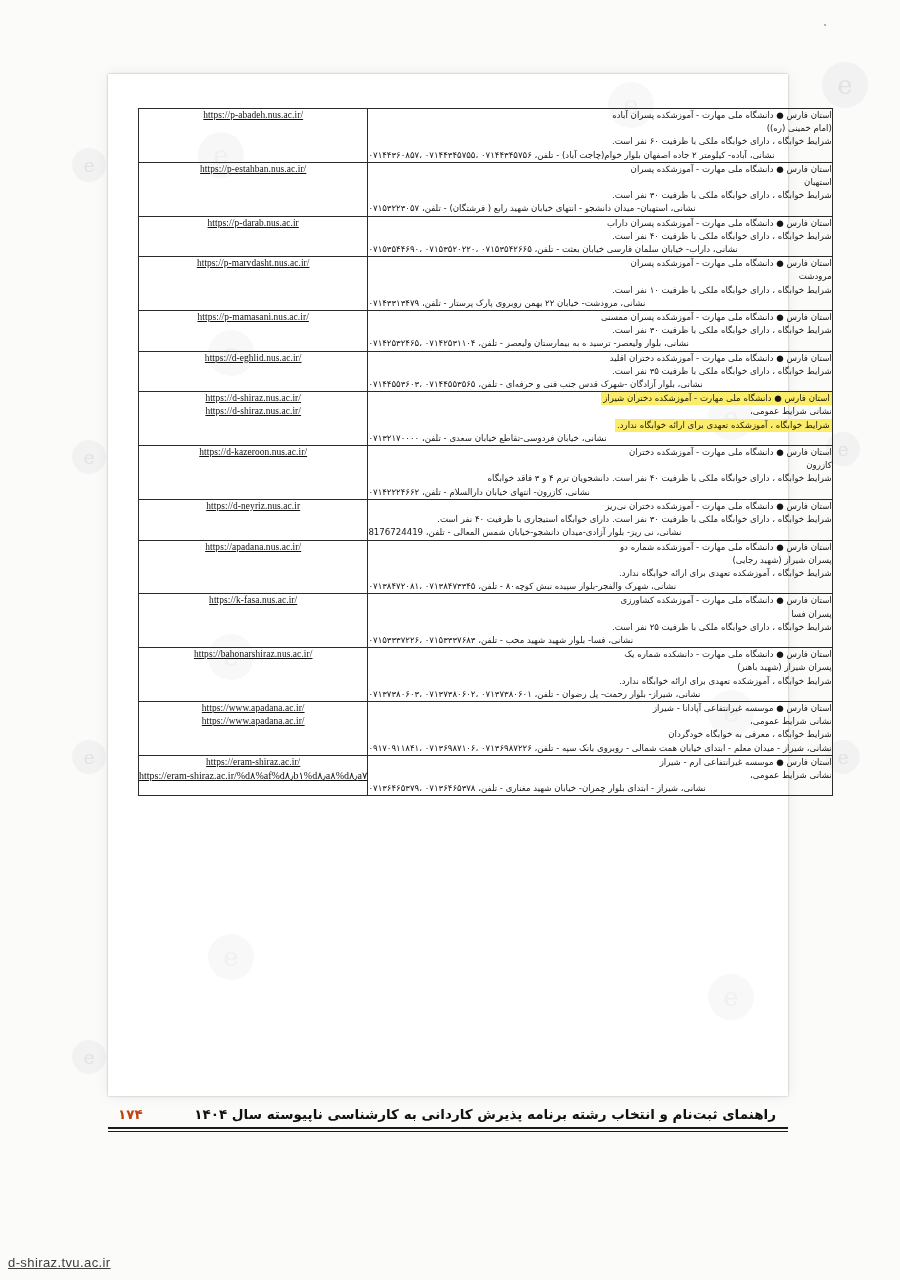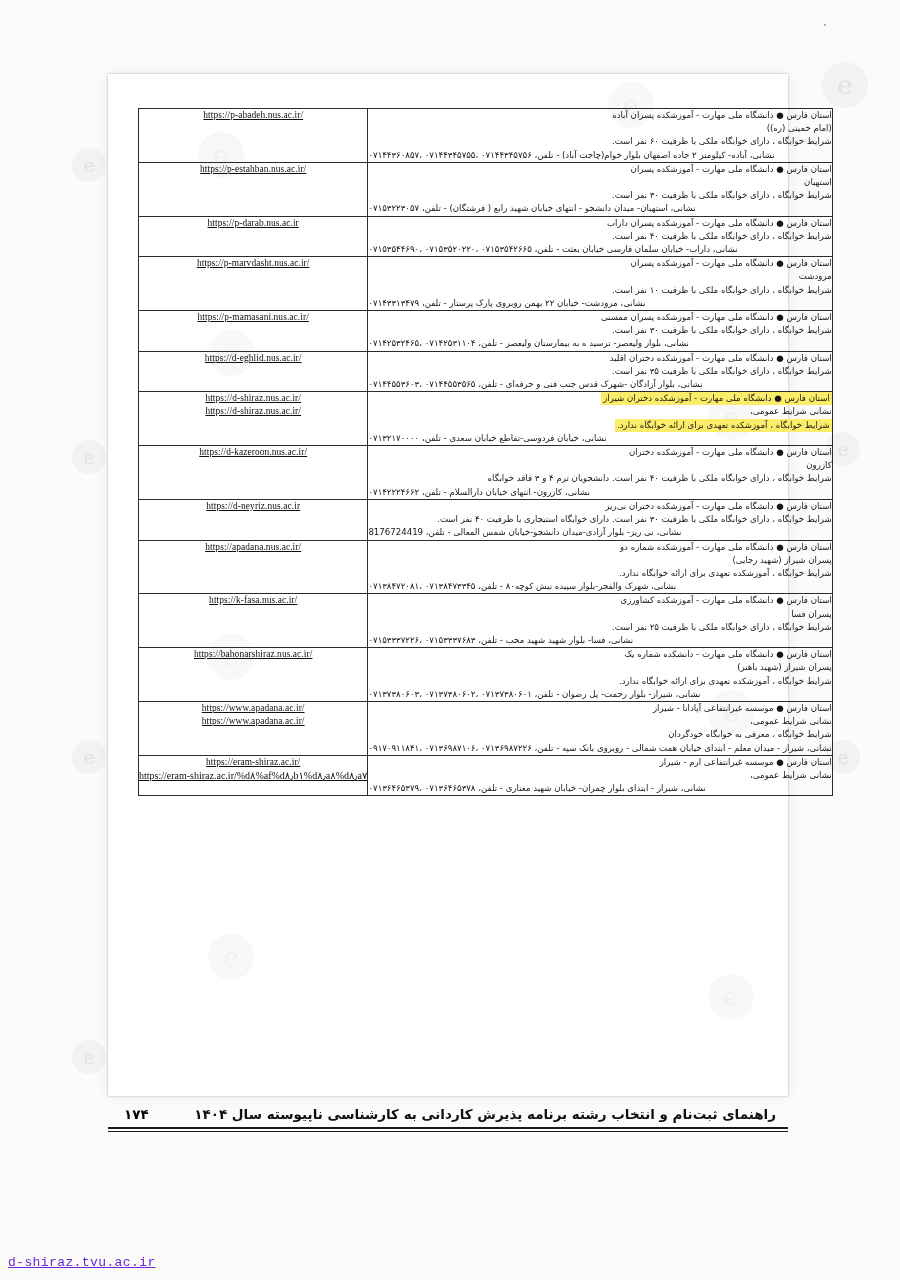--- a/index.html
+++ b/index.html
@@ -115,26 +115,26 @@
     right: 12px;
     top: 2px;
     font-family: "DejaVu Sans", sans-serif;
     font-weight: bold;
     font-size: 13.5px;
     color: #111;
     white-space: nowrap;
   }
   .footer .fnum {
     position: absolute;
-    left: 16px;
+    left: 10px;
     top: 2px;
     font-family: "DejaVu Sans", sans-serif;
     font-weight: bold;
     font-size: 13.5px;
-    color: #000000;
+    color: #c2410c;
   }
   .footer .rule {
     position: absolute;
     right: 0; left: 0;
     top: 23px;
     height: 2px;
     background: #1a1a1a;
   }
   .footer .rule2 {
     position: absolute;
@@ -142,24 +142,24 @@
     top: 27px;
     height: 1px;
     background: #1a1a1a;
   }
 
   
   .stamp {
     position: absolute;
     left: 8px;
     bottom: 10px;
-    font-family: Liberation Mono, monospace;
+    font-family: Liberation Sans, sans-serif;
     font-size: 13px;
     letter-spacing: .4px;
-    color: #6d28d9;
+    color: #404040;
     text-decoration: underline;
   }
 </style>
 </head>
 <body>
 
 <div class="scan">
 
   <div class="speck" style="left:848px;top:63px;width:3px;height:3px;"></div>
   <div class="speck" style="left:824px;top:24px;width:2px;height:2px;"></div>

